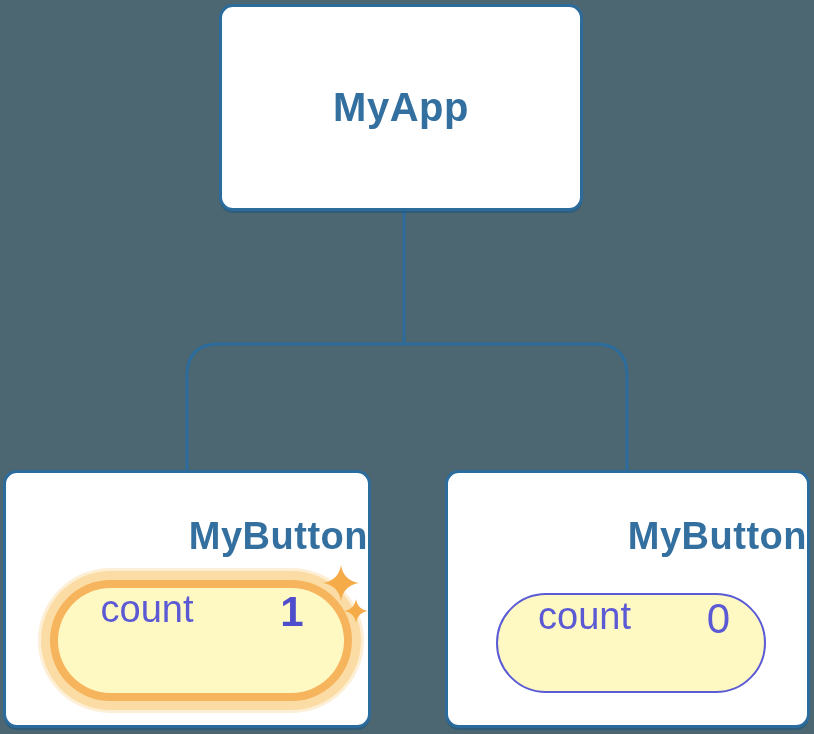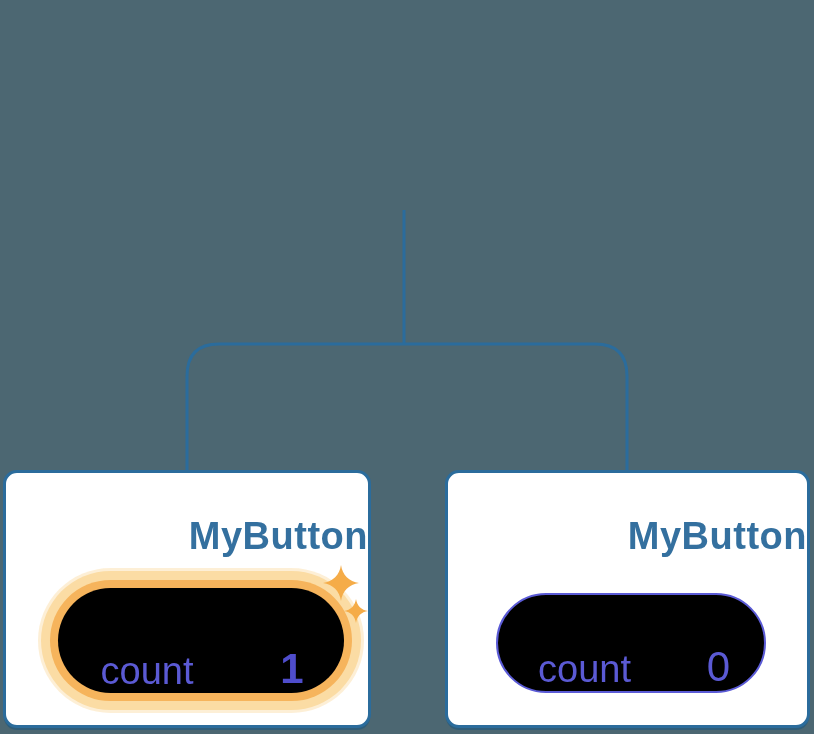--- a/index.html
+++ b/index.html
@@ -66,23 +66,23 @@
   }
   .card-root .card-title { font-size: 40px; }
   .card-child .card-title {
     display: block;
     text-align: right;
     margin-top: 42px;
     font-size: 38px;
   }
   .pill {
     position: absolute;
-    background: #000000;
+    background: #fef9c3;
     display: flex;
-    align-items: flex-end;
+    align-items: flex-start;
     border-radius: 999px;
     overflow: hidden;
   }
   .pill-plain {
     left: 48px; top: 120px;
     width: 270px; height: 100px;
     border: 2px solid var(--state-border);
   }
   .pill-highlight {
     left: 52px; top: 115px;
@@ -126,20 +126,23 @@
 </head>
 <body>
 
 <div class="stage">
 
   <svg class="connectors" viewBox="0 0 814 734" aria-hidden="true">
     <path d="M404 210 L404 344"></path>
     <path d="M187 470 L187 376 Q187 344 219 344 L595 344 Q627 344 627 376 L627 470"></path>
   </svg>
 
+  <div class="card card-root">
+    <span class="card-title">MyApp</span>
+  </div>
 
   <div class="card card-child card-left">
     <span class="card-title">MyButton</span>
     <div class="pill pill-highlight">
       <span class="pill-cell pill-key">count</span>
       <span class="pill-divider"></span>
       <span class="pill-cell pill-value">1</span>
     </div>
     <svg class="sparkle sparkle-large" viewBox="0 0 24 24" aria-hidden="true">
       <path d="M12 0C12.9 6.6 17.4 11.1 24 12C17.4 12.9 12.9 17.4 12 24C11.1 17.4 6.6 12.9 0 12C6.6 11.1 11.1 6.6 12 0Z"></path>

